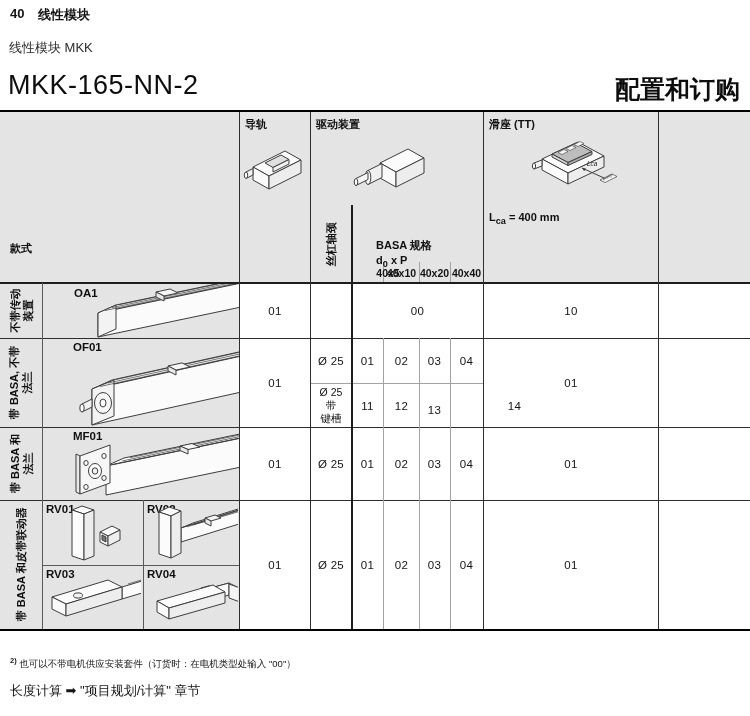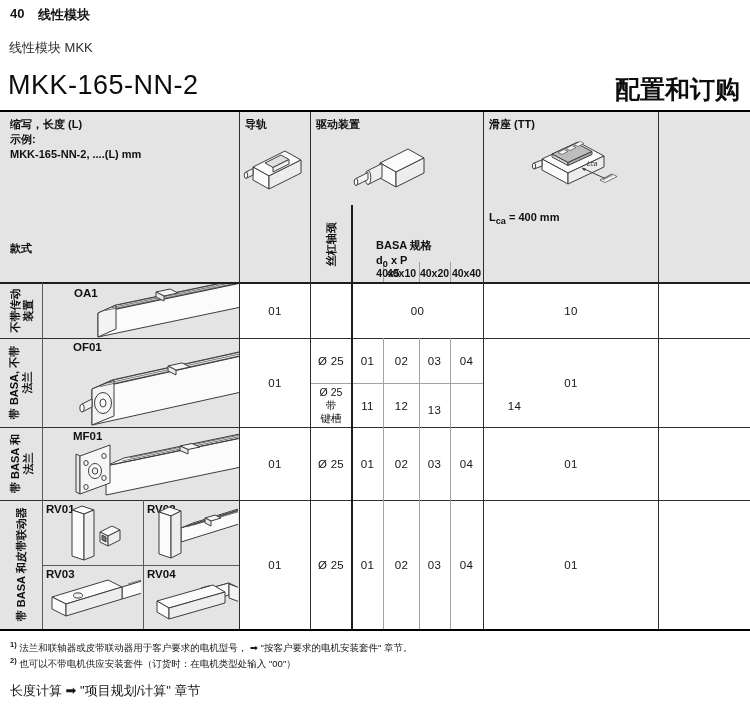--- a/index.html
+++ b/index.html
@@ -66,25 +66,20 @@
   <div class="vl" style="left:483px;top:112px;height:517px;"></div>
   <div class="vl" style="left:658px;top:112px;height:517px;"></div>
   <div class="vl vlt" style="left:383px;top:262px;height:20px;"></div>
   <div class="vl vlt" style="left:419px;top:262px;height:20px;"></div>
   <div class="vl vlt" style="left:450px;top:262px;height:20px;"></div>
   <div class="vl vlt" style="left:383px;top:338px;height:291px;"></div>
   <div class="vl vlt" style="left:419px;top:338px;height:291px;"></div>
   <div class="vl vlt" style="left:450px;top:338px;height:291px;"></div>
   <div class="vl vlm" style="left:143px;top:500px;height:129px;"></div>
 
-  <div class="hdrblock" style="left:10px;top:117px;width:220px;">
-    <div>缩写，长度 (L)</div>
-    <div>示例:</div>
-    <div>MKK-165-NN-2, ....(L) mm</div>
-  </div>
   <div class="hdrlabel" style="left:10px;top:241px;">款式</div>
 
   <div class="hdrlabel" style="left:245px;top:117px;">导轨</div>
   <svg class="abs" style="left:243px;top:138px;" width="64" height="60" viewBox="0 0 64 60">
     <g stroke="#3d3d3d" stroke-width="1" fill="#fbfbfb" stroke-linejoin="round">
       <polygon points="10,29 42,13 58,22 26,38"></polygon>
       <polygon points="10,29 26,38 26,51 10,42"></polygon>
       <polygon points="26,38 58,22 58,35 26,51" fill="#ededed"></polygon>
       <polygon points="22,25 38,17 46,21.5 30,29.5" fill="#e0e0e0"></polygon>
       <polygon points="30,29.5 46,21.5 46,26 30,34" fill="#f1f1f1"></polygon>
@@ -297,24 +292,20 @@
   </svg>
 
   <div class="cell" style="left:240px;top:500px;width:70px;height:129px;">01</div>
   <div class="cell" style="left:310px;top:500px;width:42px;height:129px;">Ø 25</div>
   <div class="cell" style="left:352px;top:500px;width:31px;height:129px;">01</div>
   <div class="cell" style="left:384px;top:500px;width:35px;height:129px;">02</div>
   <div class="cell" style="left:419px;top:500px;width:31px;height:129px;">03</div>
   <div class="cell" style="left:450px;top:500px;width:33px;height:129px;">04</div>
   <div class="cell" style="left:484px;top:500px;width:174px;height:129px;">01</div>
 
-  <div class="footnote" style="left:10px;top:640px;">
-    <sup>1)</sup>
-    <span>法兰和联轴器或皮带联动器用于客户要求的电机型号， ➡  "按客户要求的电机安装套件" 章节。</span>
-  </div>
   <div class="footnote" style="left:10px;top:656px;">
     <sup>2)</sup>
     <span>也可以不带电机供应安装套件（订货时：在电机类型处输入 "00"）</span>
   </div>
 
   <div class="footerline" style="left:10px;top:682px;">长度计算 ➡ "项目规划/计算" 章节</div>
 
 </div>
 
 </body></html>

